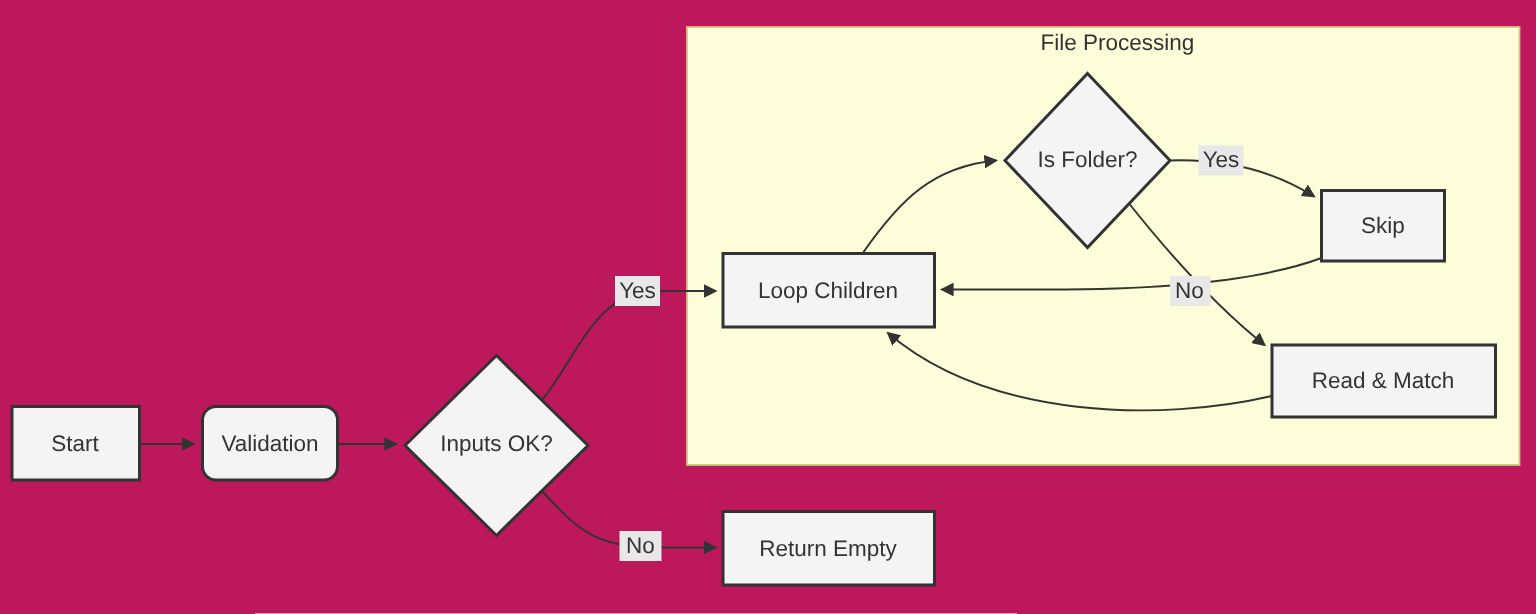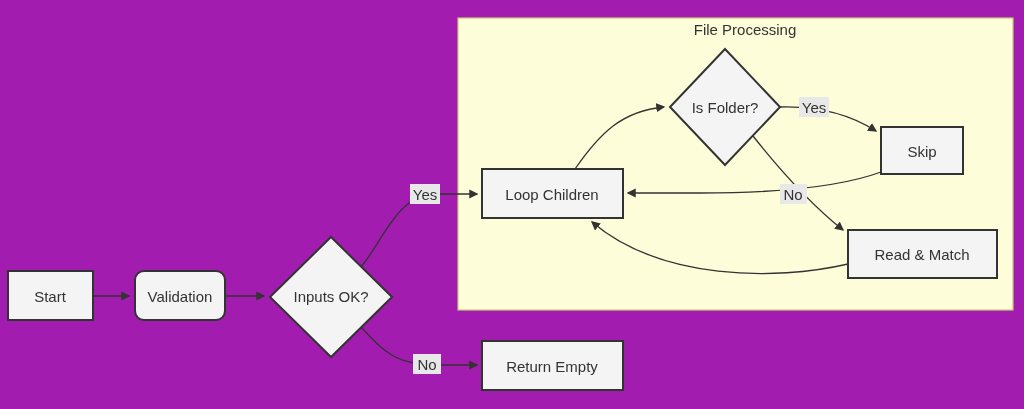--- a/index.html
+++ b/index.html
@@ -1,20 +1,20 @@
 <!DOCTYPE html>
 <html><head>
 <meta charset="utf-8">
 <style>
   html, body { margin: 0; padding: 0; background: #ffffff; }
   .canvas {
     position: relative;
     width: 1024px;
     height: 409px;
-    background: #a21caf;
+    background: #be185d;
     font-family: "Liberation Sans", sans-serif;
   }
   svg text {
     font-family: "Liberation Sans", sans-serif;
     font-size: 15px;
     fill: #333333;
   }
   .node-shape { fill: #f4f4f4; stroke: #333333; stroke-width: 2; }
   .edge-path { fill: none; stroke: #333333; stroke-width: 1.3; }
   .subgraph-rect { fill: #fdfdd9; stroke: #c9c97a; stroke-width: 1.2; }

